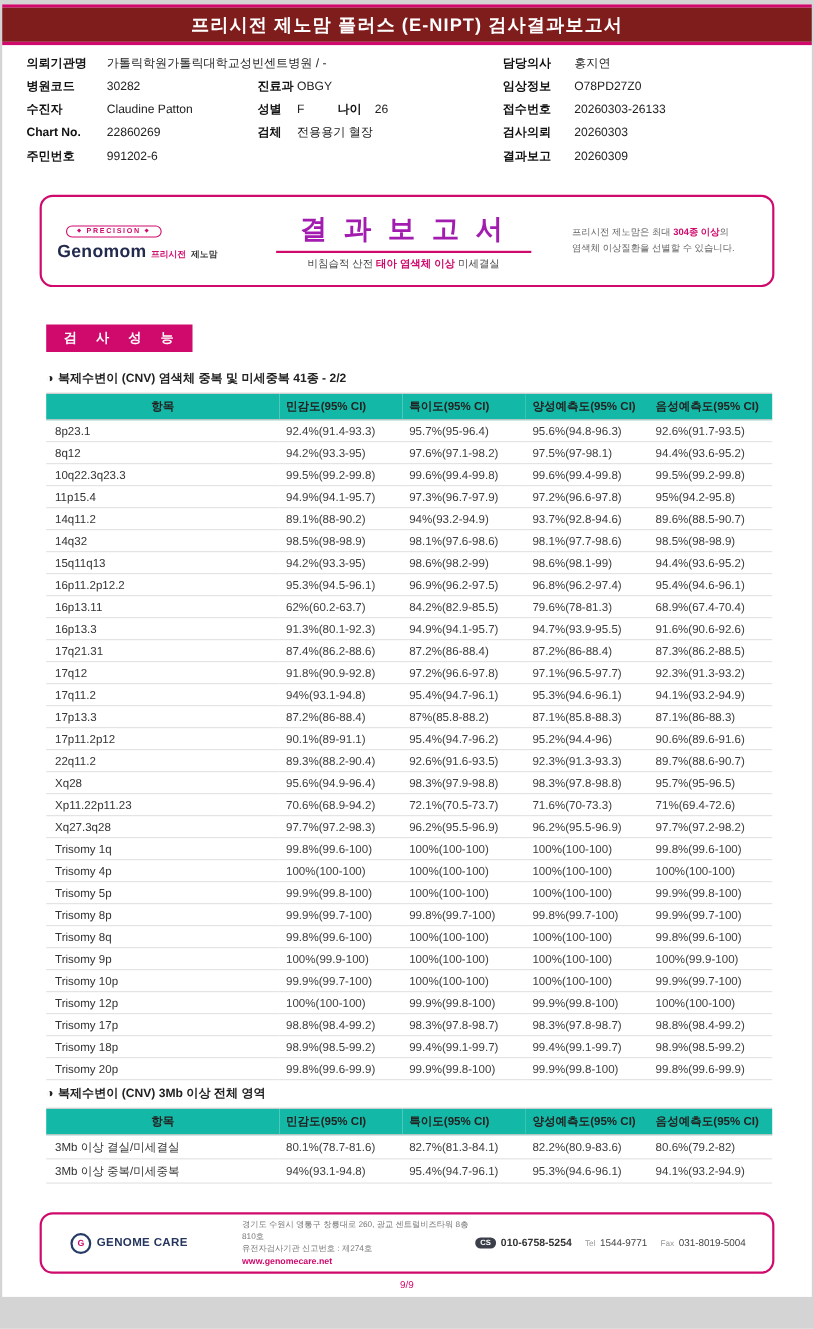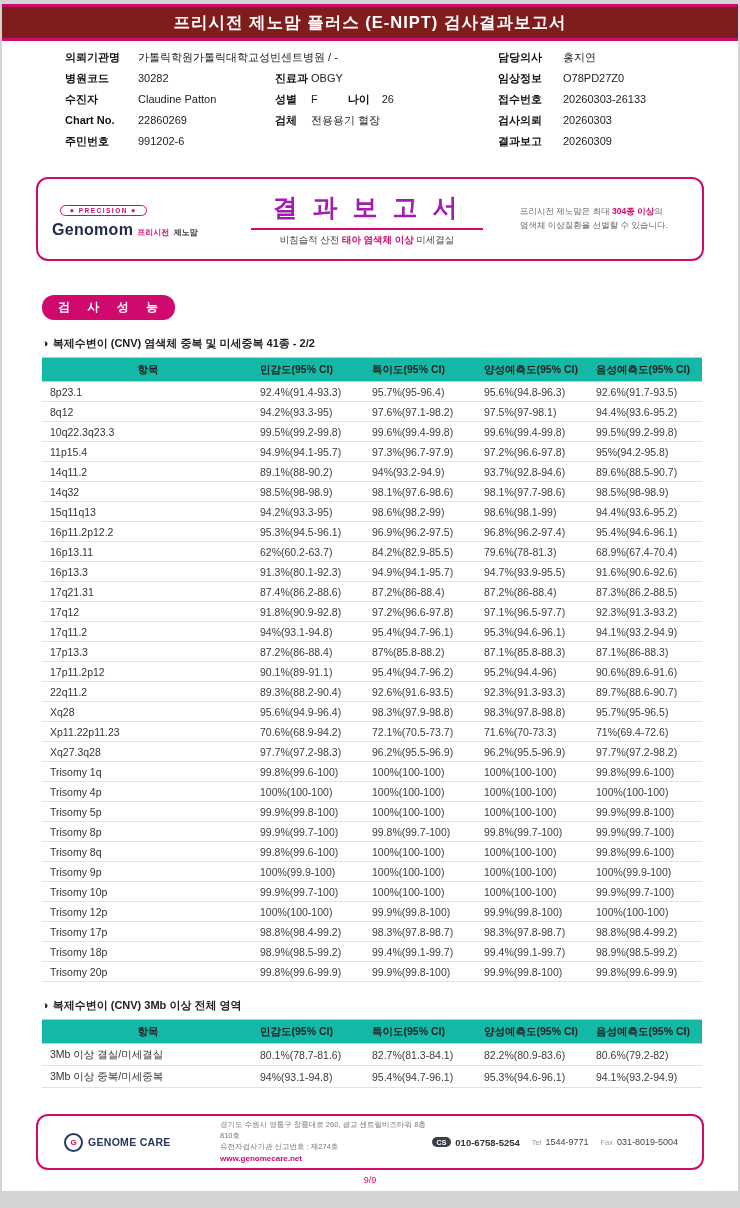--- a/index.html
+++ b/index.html
@@ -15,21 +15,21 @@
     height: 31px; background: #7f1d1d; color: #fff;
     display: flex; align-items: center; justify-content: center;
     font-size: 16.5px; font-weight: bold; letter-spacing: 1px;
   }
 
   
   .info { padding: 9px 0 10px 22px; }
   .irow { display: flex; align-items: baseline; height: 21px; font-size: 11px; white-space: nowrap; }
   .ilab { font-weight: bold; color: #111; flex: none; }
   .ival { color: #222; flex: none; }
-  .c1l { width: 73px; margin-left: 41px; } .c1v { width: 137px; }
+  .c1l { width: 73px; } .c1v { width: 137px; }
   .c2l { width: 36px; } .c2v { width: 187px; }
   .c3l { width: 65px; } .c3v { flex: 1; }
   .sub-lab { font-weight: bold; margin-left: 30px; }
   .sub-val { margin-left: 12px; }
 
   
   .result-box {
     margin: 12px 34px 0; border: 2px solid #cf0a6c; border-radius: 12px;
     display: flex; align-items: center; padding: 10px 14px; height: 60px;
   }
@@ -51,41 +51,41 @@
   .mag { color: #cf0a6c; font-weight: bold; }
   .result-note {
     width: 168px; flex: none; font-size: 8.5px; color: #666;
     line-height: 1.6; padding-left: 10px; text-align: left;
   }
 
   
   .section-label-wrap { margin: 34px 0 0 40px; }
   .section-label {
     display: inline-block; background: #cf0a6c; color: #fff;
-    font-size: 12px; font-weight: bold; letter-spacing: 7px; padding: 4px 10px 4px 16px; border-radius: 12px;
+    font-size: 12px; font-weight: bold; letter-spacing: 7px; padding: 4px 10px 4px 16px;
   }
 
   
   .table-title { margin: 16px 40px 6px; font-size: 11px; font-weight: bold; color: #222; }
   .table-title .bullet { margin-right: 4px; }
   .perf-table { margin: 0 40px; border-collapse: collapse; width: 660px; table-layout: fixed; }
   .perf-table col.c0 { width: 212px; }
   .perf-table col.cn { width: 112px; }
   .perf-table th {
     background: #14b8a6; font-size: 10.5px; font-weight: bold; color: #222;
     padding: 4.5px 6px; text-align: left;
     border-top: 1px solid #c8c8c8; border-bottom: 1px solid #c8c8c8;
   }
   .perf-table th.first { text-align: center; }
   .perf-table td {
     font-size: 10.5px; color: #3c3c3c; padding: 3.5px 6px;
     border-bottom: 1px solid #e2e2e2; white-space: nowrap; overflow: hidden;
   }
   .perf-table td.first { padding-left: 8px; color: #333; }
-  .t2 { margin-top: 16px; }
+  .t2 { margin-top: 4px; }
 
   
   .footer-box {
     margin: 26px 34px 0; border: 2px solid #cf0a6c; border-radius: 12px;
     display: flex; align-items: center; padding: 7px 16px; height: 38px;
   }
   .f-logo { display: flex; align-items: center; width: 152px; flex: none; margin-left: 10px; }
   .gc-circle {
     width: 15px; height: 15px; border: 2px solid #253a66; border-radius: 50%;
     display: inline-flex; align-items: center; justify-content: center;

